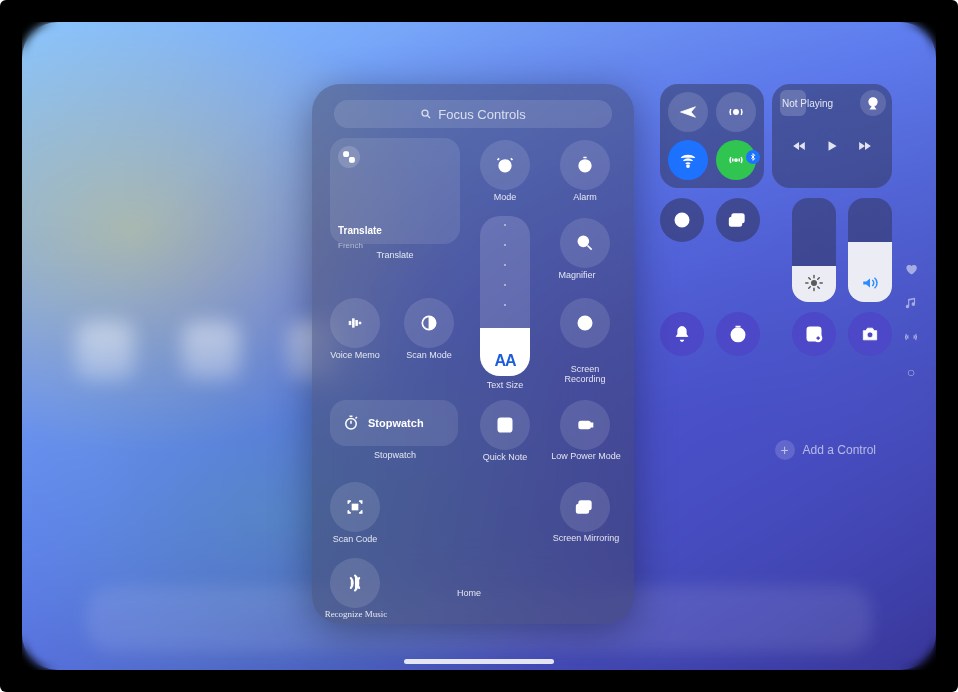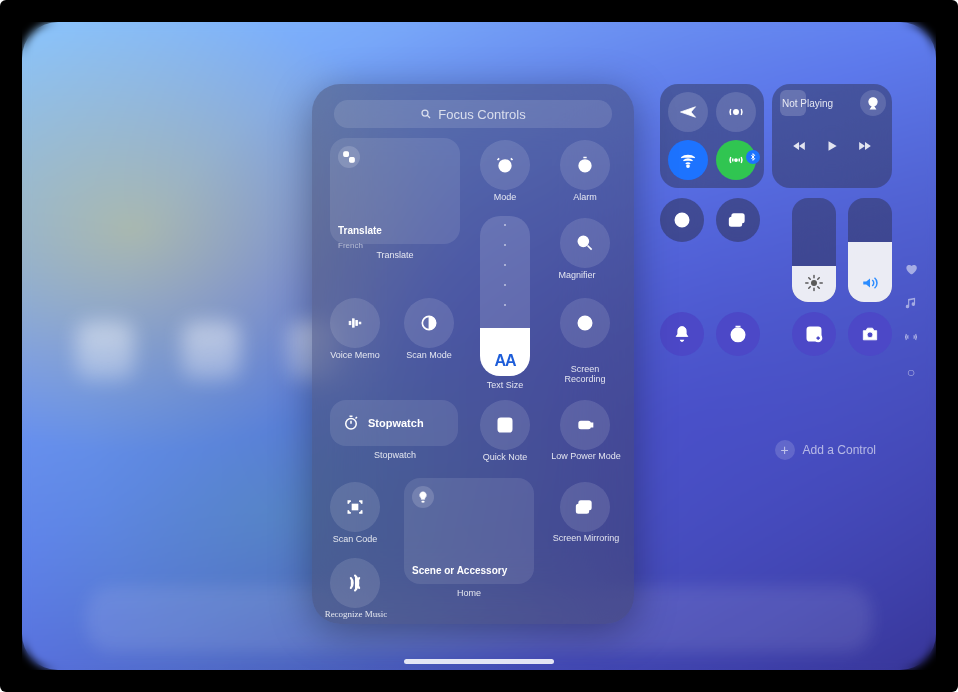--- a/index.html
+++ b/index.html
@@ -496,28 +496,20 @@
         <div class="chip-lbl" style="left:228px; top:314px; width:76px; line-height:1.1;">Low Power Mode</div>
 
         <div class="chip" style="left:10px; top:344px;">
           <svg viewBox="0 0 24 24" fill="none" stroke-width="2">
               <path d="M4 8V5h3M20 8V5h-3M4 16v3h3M20 16v3h-3"></path>
               <rect x="9" y="9" width="6" height="6"></rect>
             </svg>
         </div>
         <div class="chip-lbl" style="left:0px; top:396px;">Scan Code</div>
 
-        <div class="tile" style="left:84px; top:340px; width:130px; height:106px;">
-          <div class="ic">
-            <svg viewBox="0 0 24 24">
-                <path d="M12 3a6 6 0 0 0-3 11v2h6v-2a6 6 0 0 0-3-11zM10 19h4v2h-4z"></path>
-              </svg>
-          </div>
-          <span style="position:absolute; left:8px; bottom:8px; font-size:10px; font-weight:600;">Scene or Accessory</span>
-        </div>
         <div class="chip-lbl" style="left:114px; top:450px;">Home</div>
 
         <div class="chip" style="left:240px; top:344px;">
           <svg viewBox="0 0 24 24" fill="none" stroke-width="2">
               <rect x="5" y="5" width="14" height="10" rx="2"></rect>
               <rect x="2" y="9" width="14" height="10" rx="2"></rect>
             </svg>
         </div>
         <div class="chip-lbl" style="left:228px; top:396px; width:76px; line-height:1.1;">Screen Mirroring</div>
 

